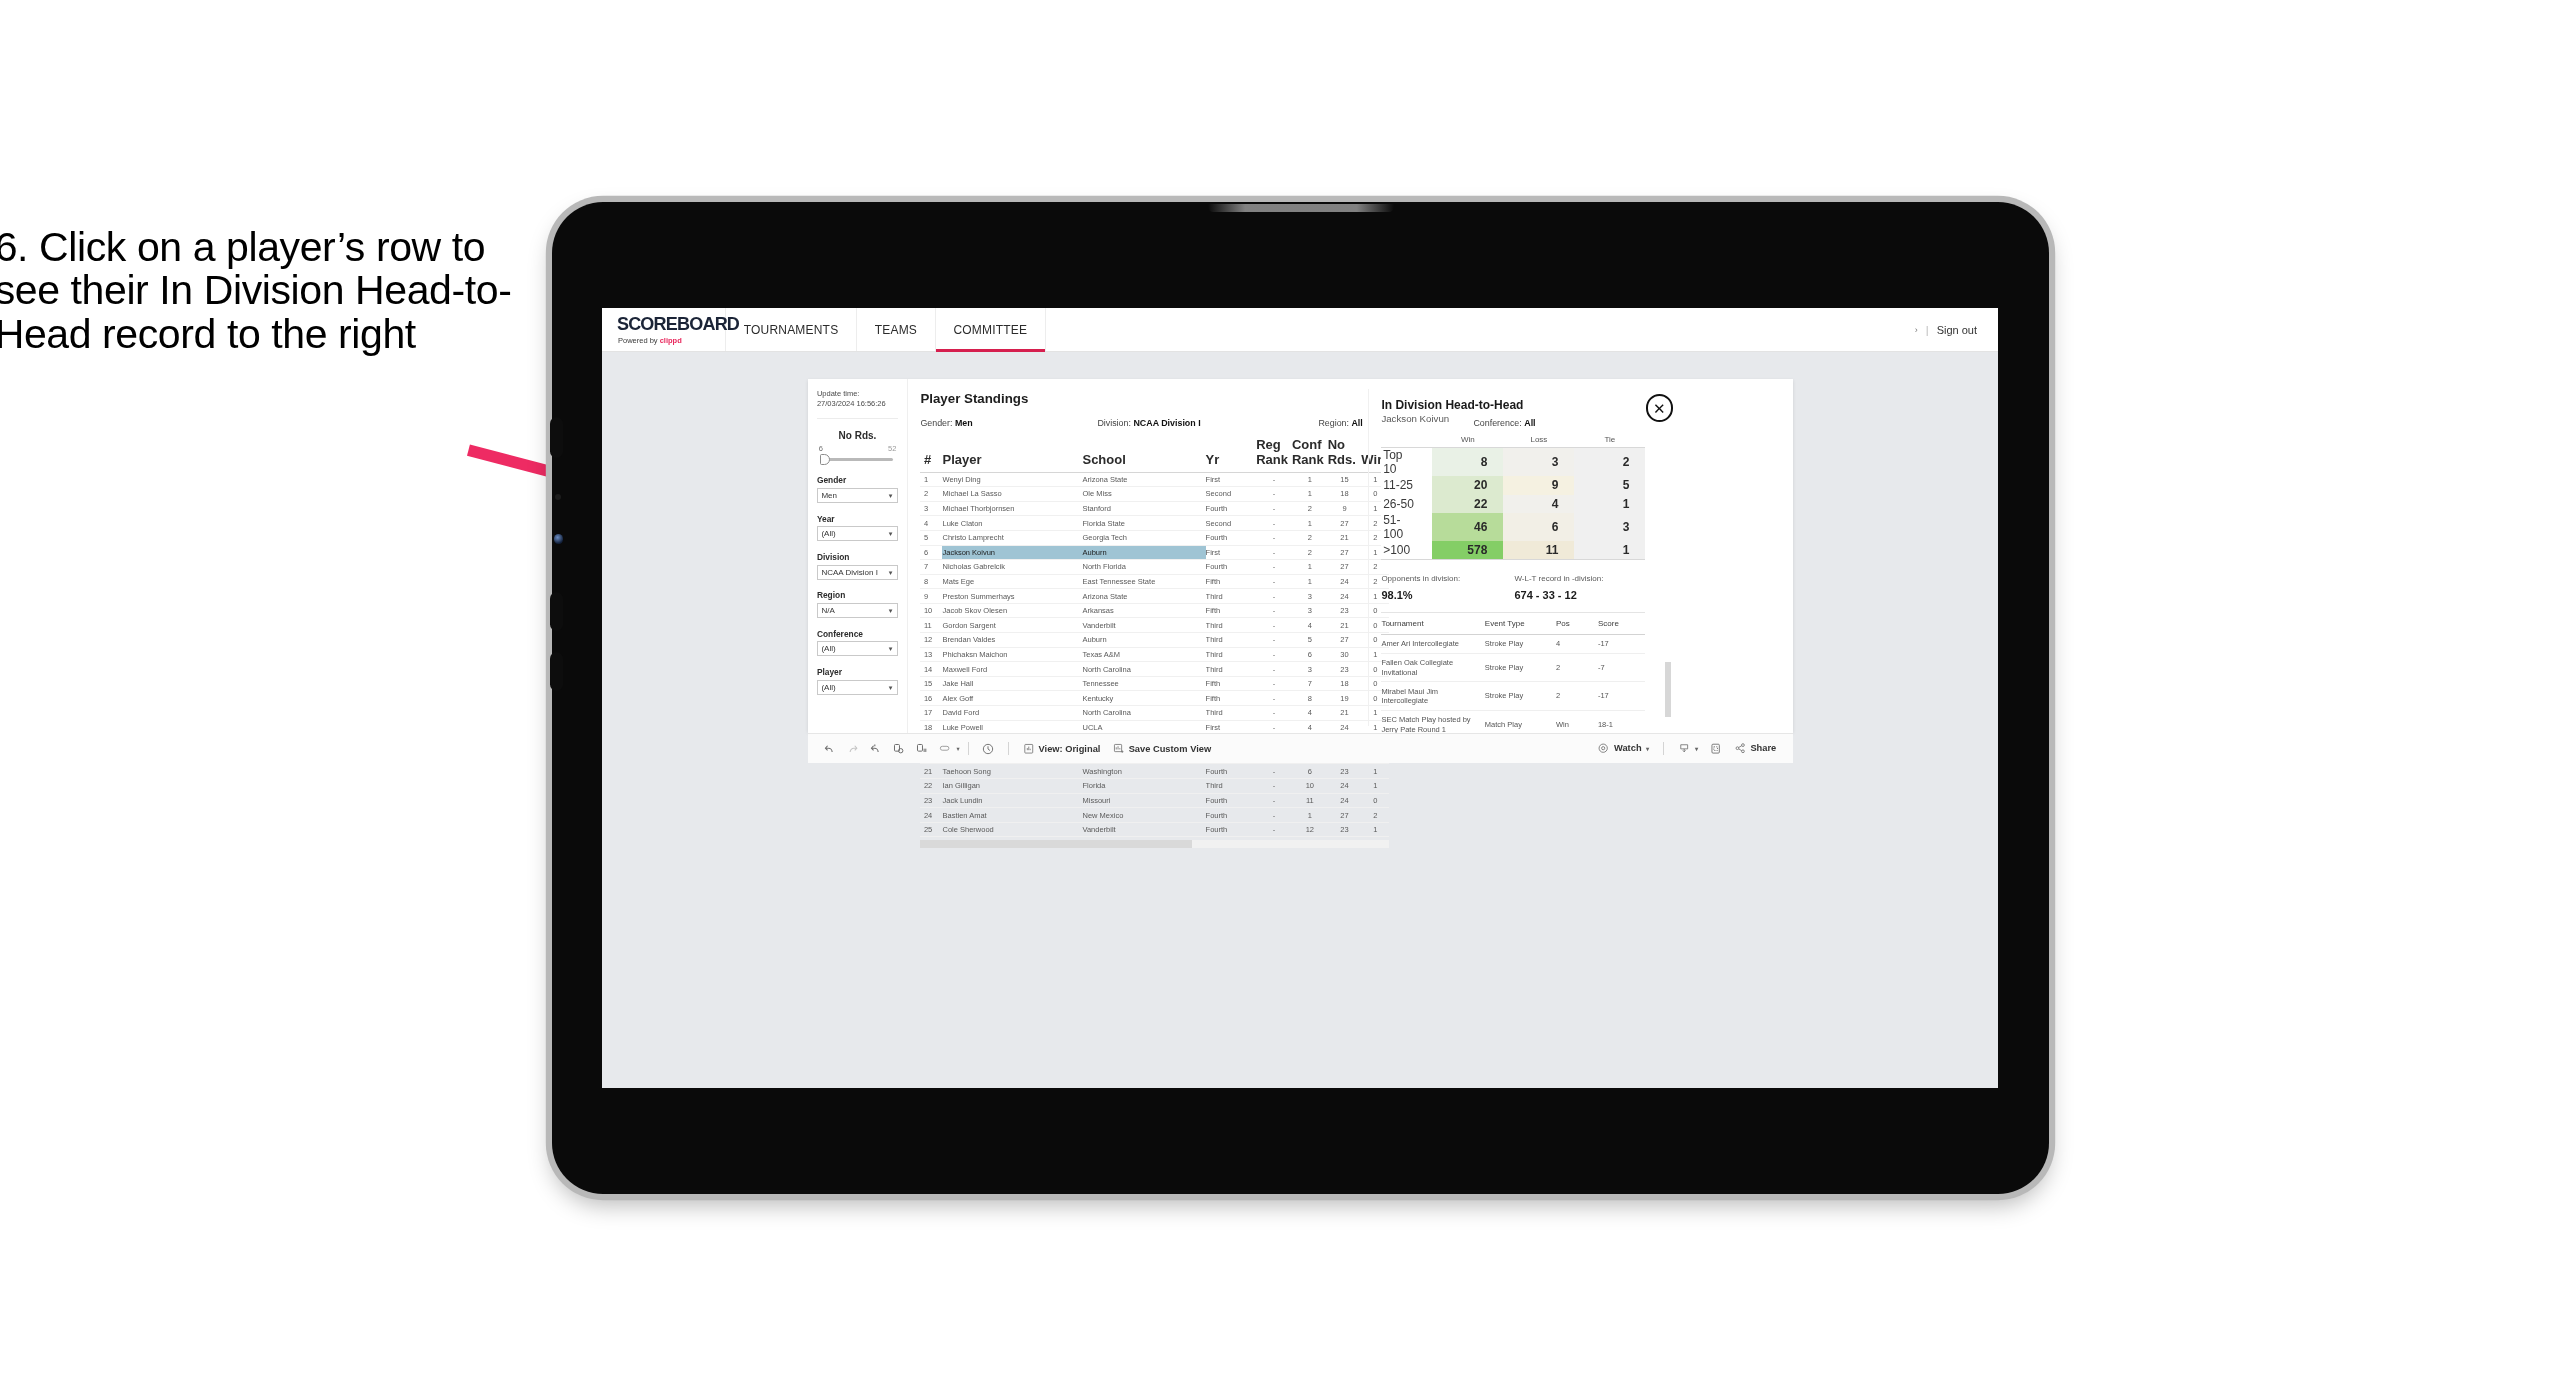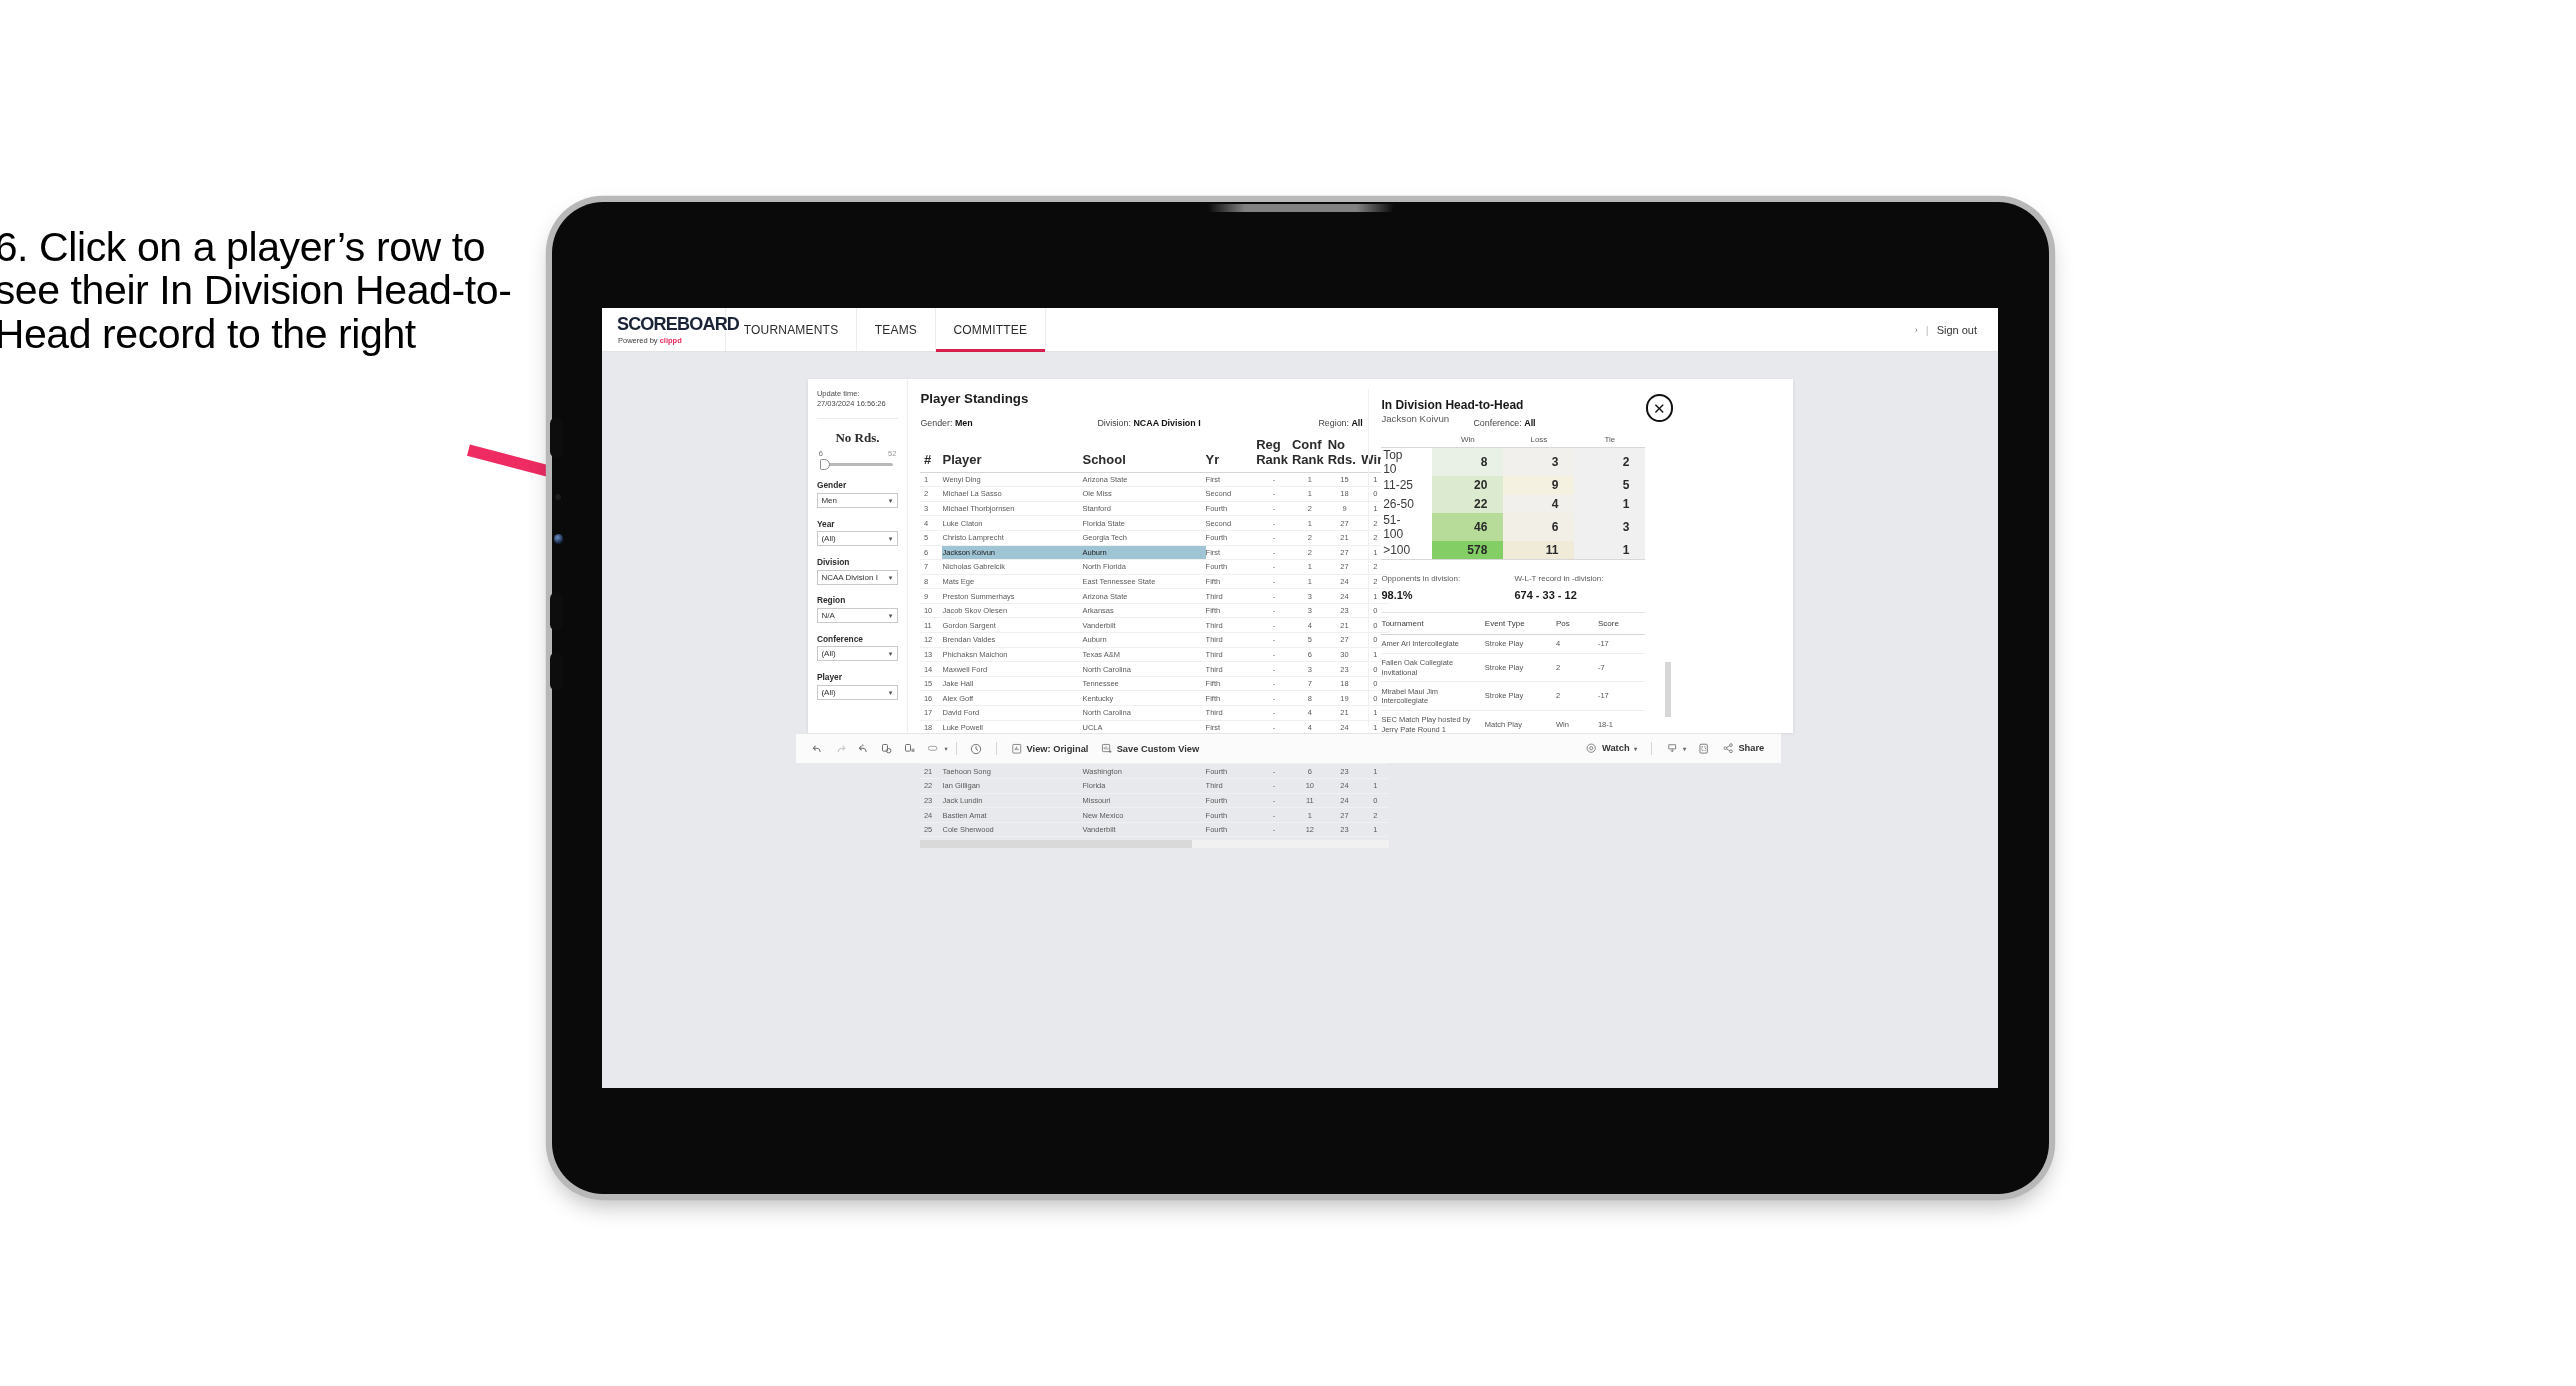--- a/index.html
+++ b/index.html
@@ -98,21 +98,21 @@
     background: #ffffff;
     box-shadow: 0 0.9px 3.5px rgba(0,0,0,.10);
     display: flex;
   }
 
   
   #filters { width: 100px; padding: 10.6px 8.9px 0 8.9px; border-right: 0.9px solid #efefef; }
   #update-label { font-size: 7.5px; color: #4b4b4b; line-height: 1.35; }
   #filters hr { border: none; border-top: 0.9px solid #ececec; margin: 8.9px 0 10.6px; }
   .slider-block { margin-bottom: 14px; }
-  .slider-title { font-size: 13px; font-weight: 700; color: #2c2c2c; text-align: center; margin-bottom: 2.7px; font-family: Liberation Serif, serif; }
+  .slider-title { font-size: 10px; font-weight: 700; color: #2c2c2c; text-align: center; margin-bottom: 2.7px; }
   .slider-minmax { display: flex; justify-content: space-between; font-size: 7.5px; color: #6f6f6f; padding: 0 1.8px; }
   .slider-minmax .mx { color: #9a9a9a; }
   .slider-track { position: relative; height: 3.5px; background: #b9b9b9; border-radius: 1.8px; margin: 5.3px 5.3px 0 5.3px; }
   .slider-knob { position: absolute; left: -1.8px; top: -3.5px; width: 9.7px; height: 10.6px;
                  background: #fdfdfd; border: 0.9px solid #8c8c8c; border-radius: 1.8px 6.2px 6.2px 1.8px; }
   .filter-block { margin-bottom: 10.6px; }
   .filter-label { font-size: 8.4px; font-weight: 700; color: #2c2c2c; margin-bottom: 2.7px; }
   .filter-select {
     height: 15px; background: #fff; border: 0.9px solid #c9c9c9;
     display: flex; align-items: center; justify-content: space-between;
@@ -190,21 +190,21 @@
                    padding: 0 0 5.3px 0; border-bottom: 0.9px solid #d3d3d3; }
   table.tourn td { font-size: 7.5px; color: #555; padding: 4.4px 0; border-bottom: 0.9px solid #efefef; line-height: 1.25; vertical-align: middle; }
   .t-name { width: 96px; padding-right: 5.3px !important; }
   .t-type { width: 66px; }
   .t-pos { width: 39px; }
   .t-score { width: 44px; }
   #tourn-scroll { position: absolute; right: 10.6px; bottom: 8.9px; width: 6.2px; height: 55px; background: #d7d7d7; }
 
   
   #toolbar {
-    position: absolute; left: 194px; top: 381px;
+    position: absolute; left: 206px; top: 381px;
     width: 985px; height: 30px; background: #fbfbfb;
     border-top: 0.9px solid #e6e6e6;
     display: flex; align-items: center; padding: 0 10.6px; gap: 0;
     font-size: 9.3px; color: #3d3d3d;
   }
   .tb-ico { width: 23px; height: 23px; display: flex; align-items: center; justify-content: center; cursor: pointer; color: #6d6d6d; }
   .tb-sep { width: 0.9px; height: 13.3px; background: #d4d4d4; margin: 0 8px; }
   .tb-btn { display: flex; align-items: center; gap: 4.4px; cursor: pointer; padding: 0 6.2px; font-weight: 700; color: #333; font-size: 9.3px; }
   .tb-caret { font-size: 6.2px; color: #666; }
   #tb-spacer { flex: 1; }

